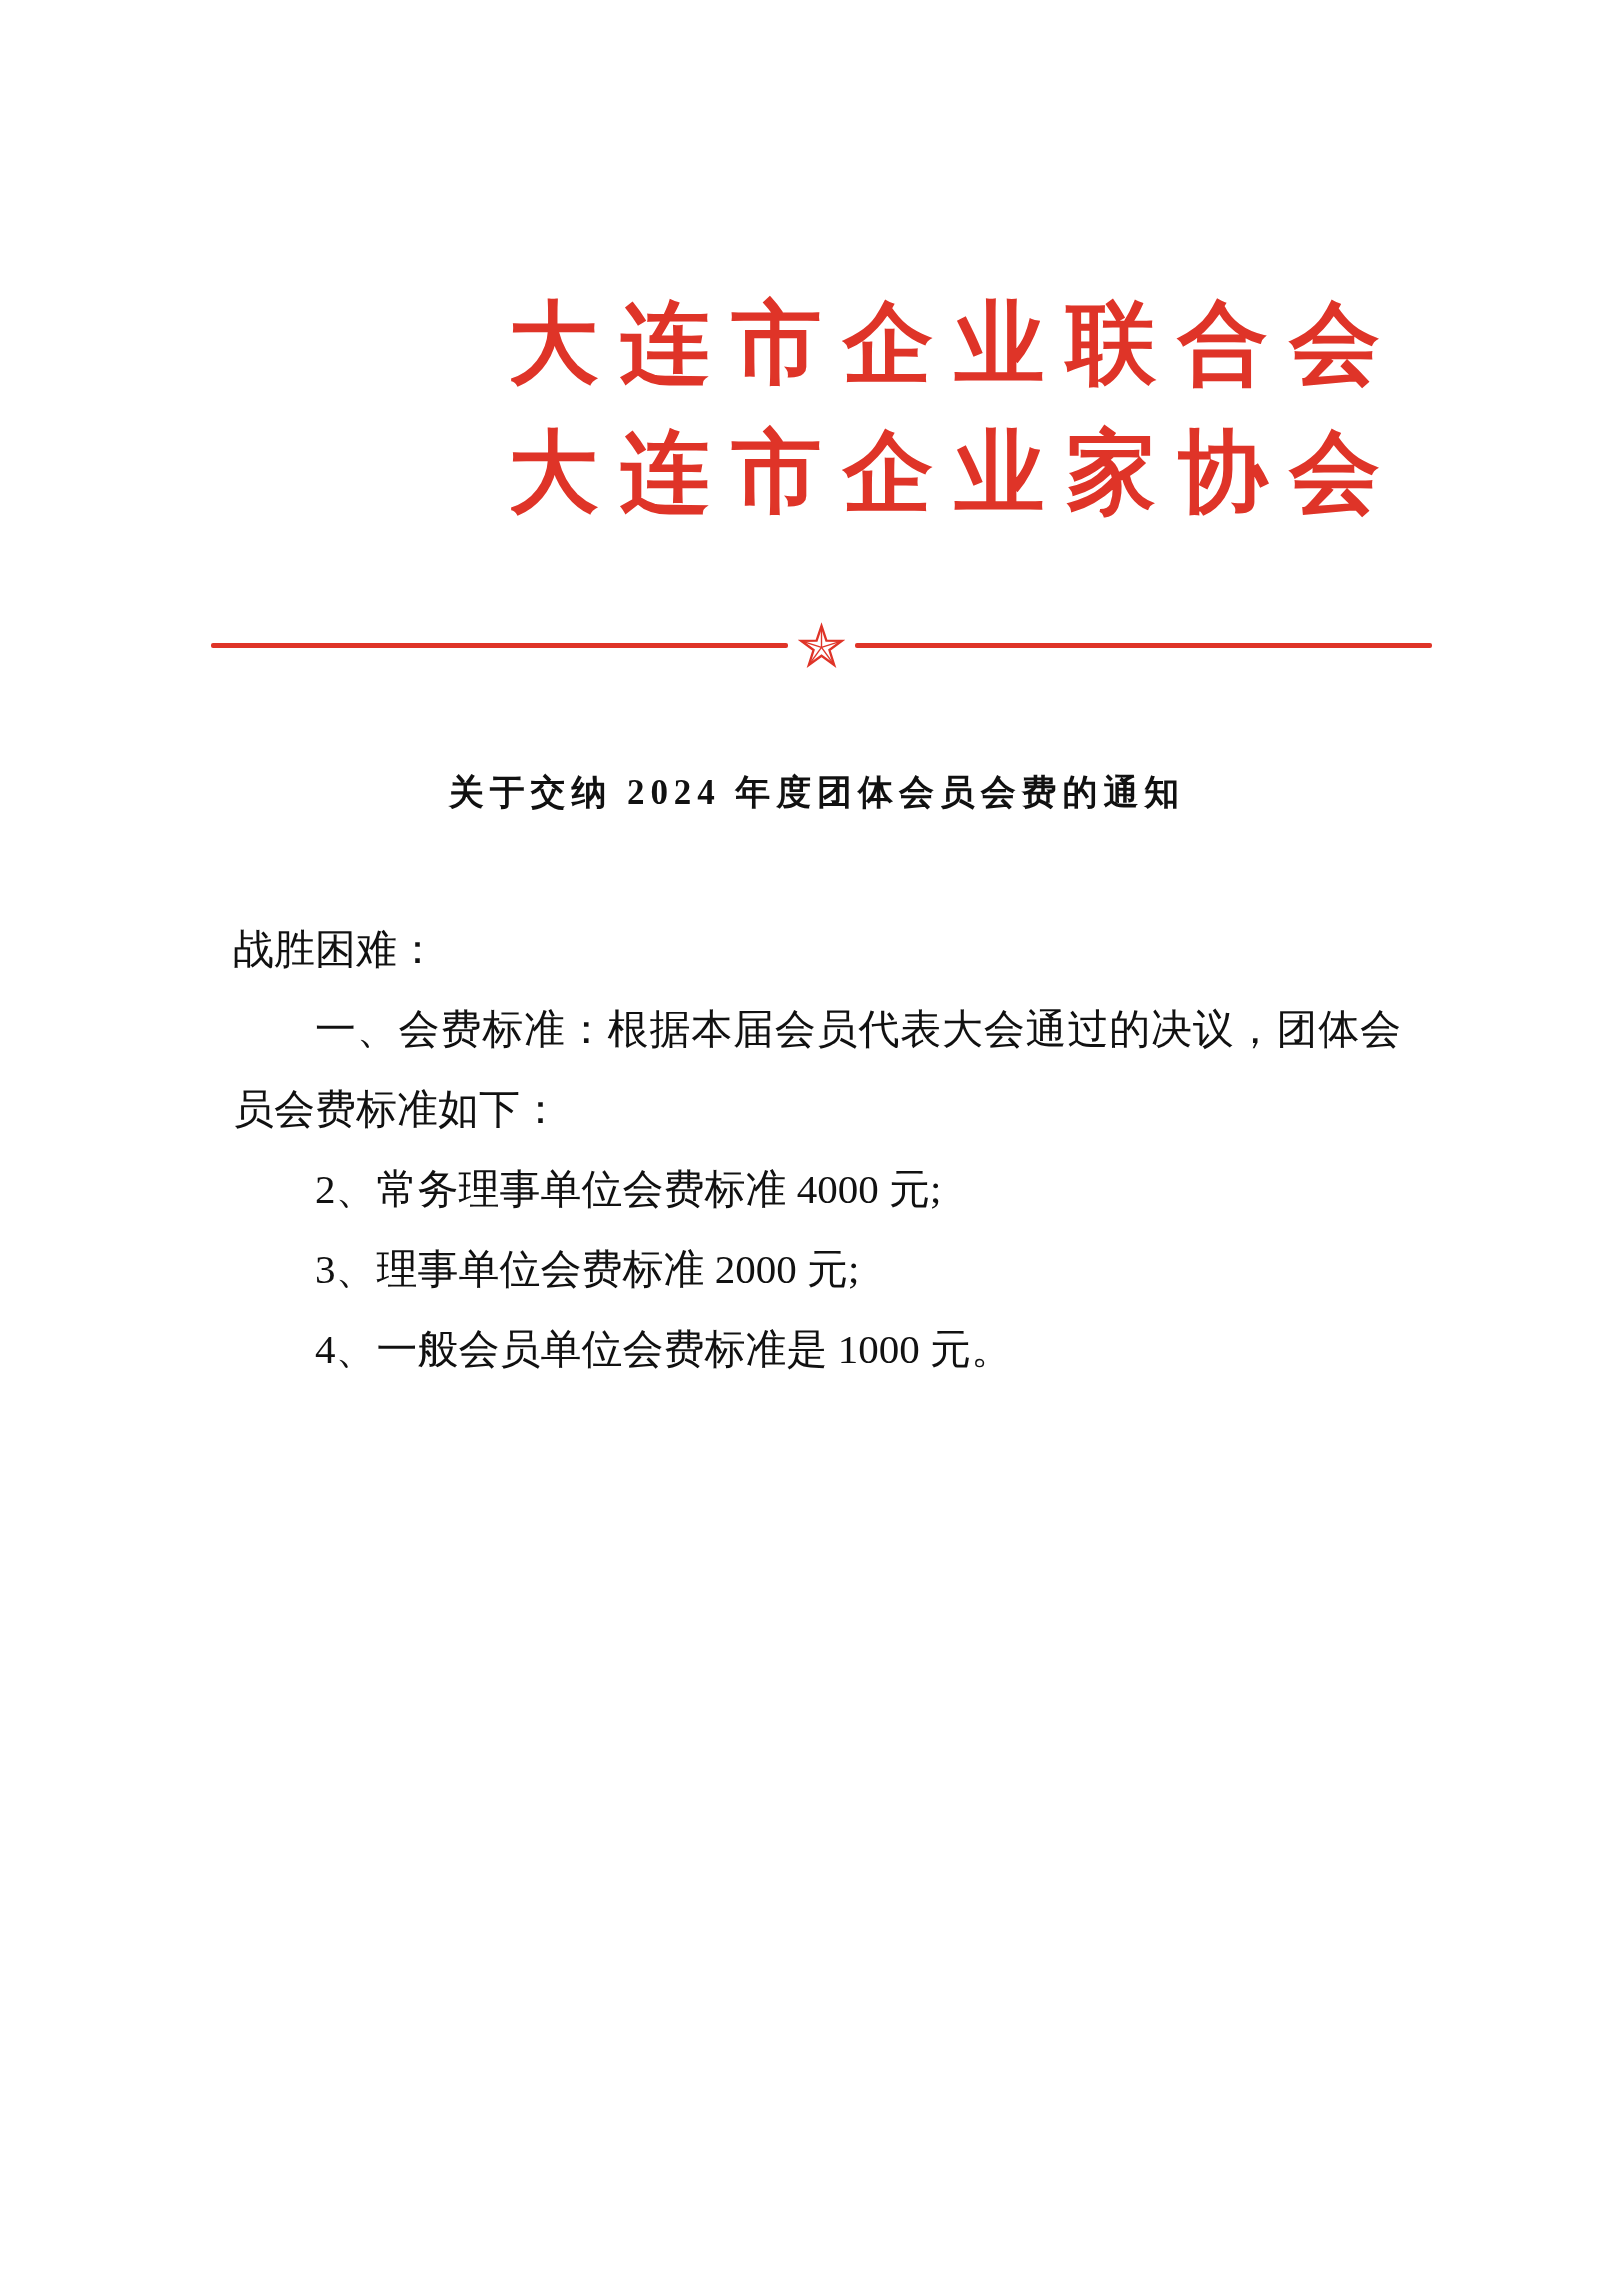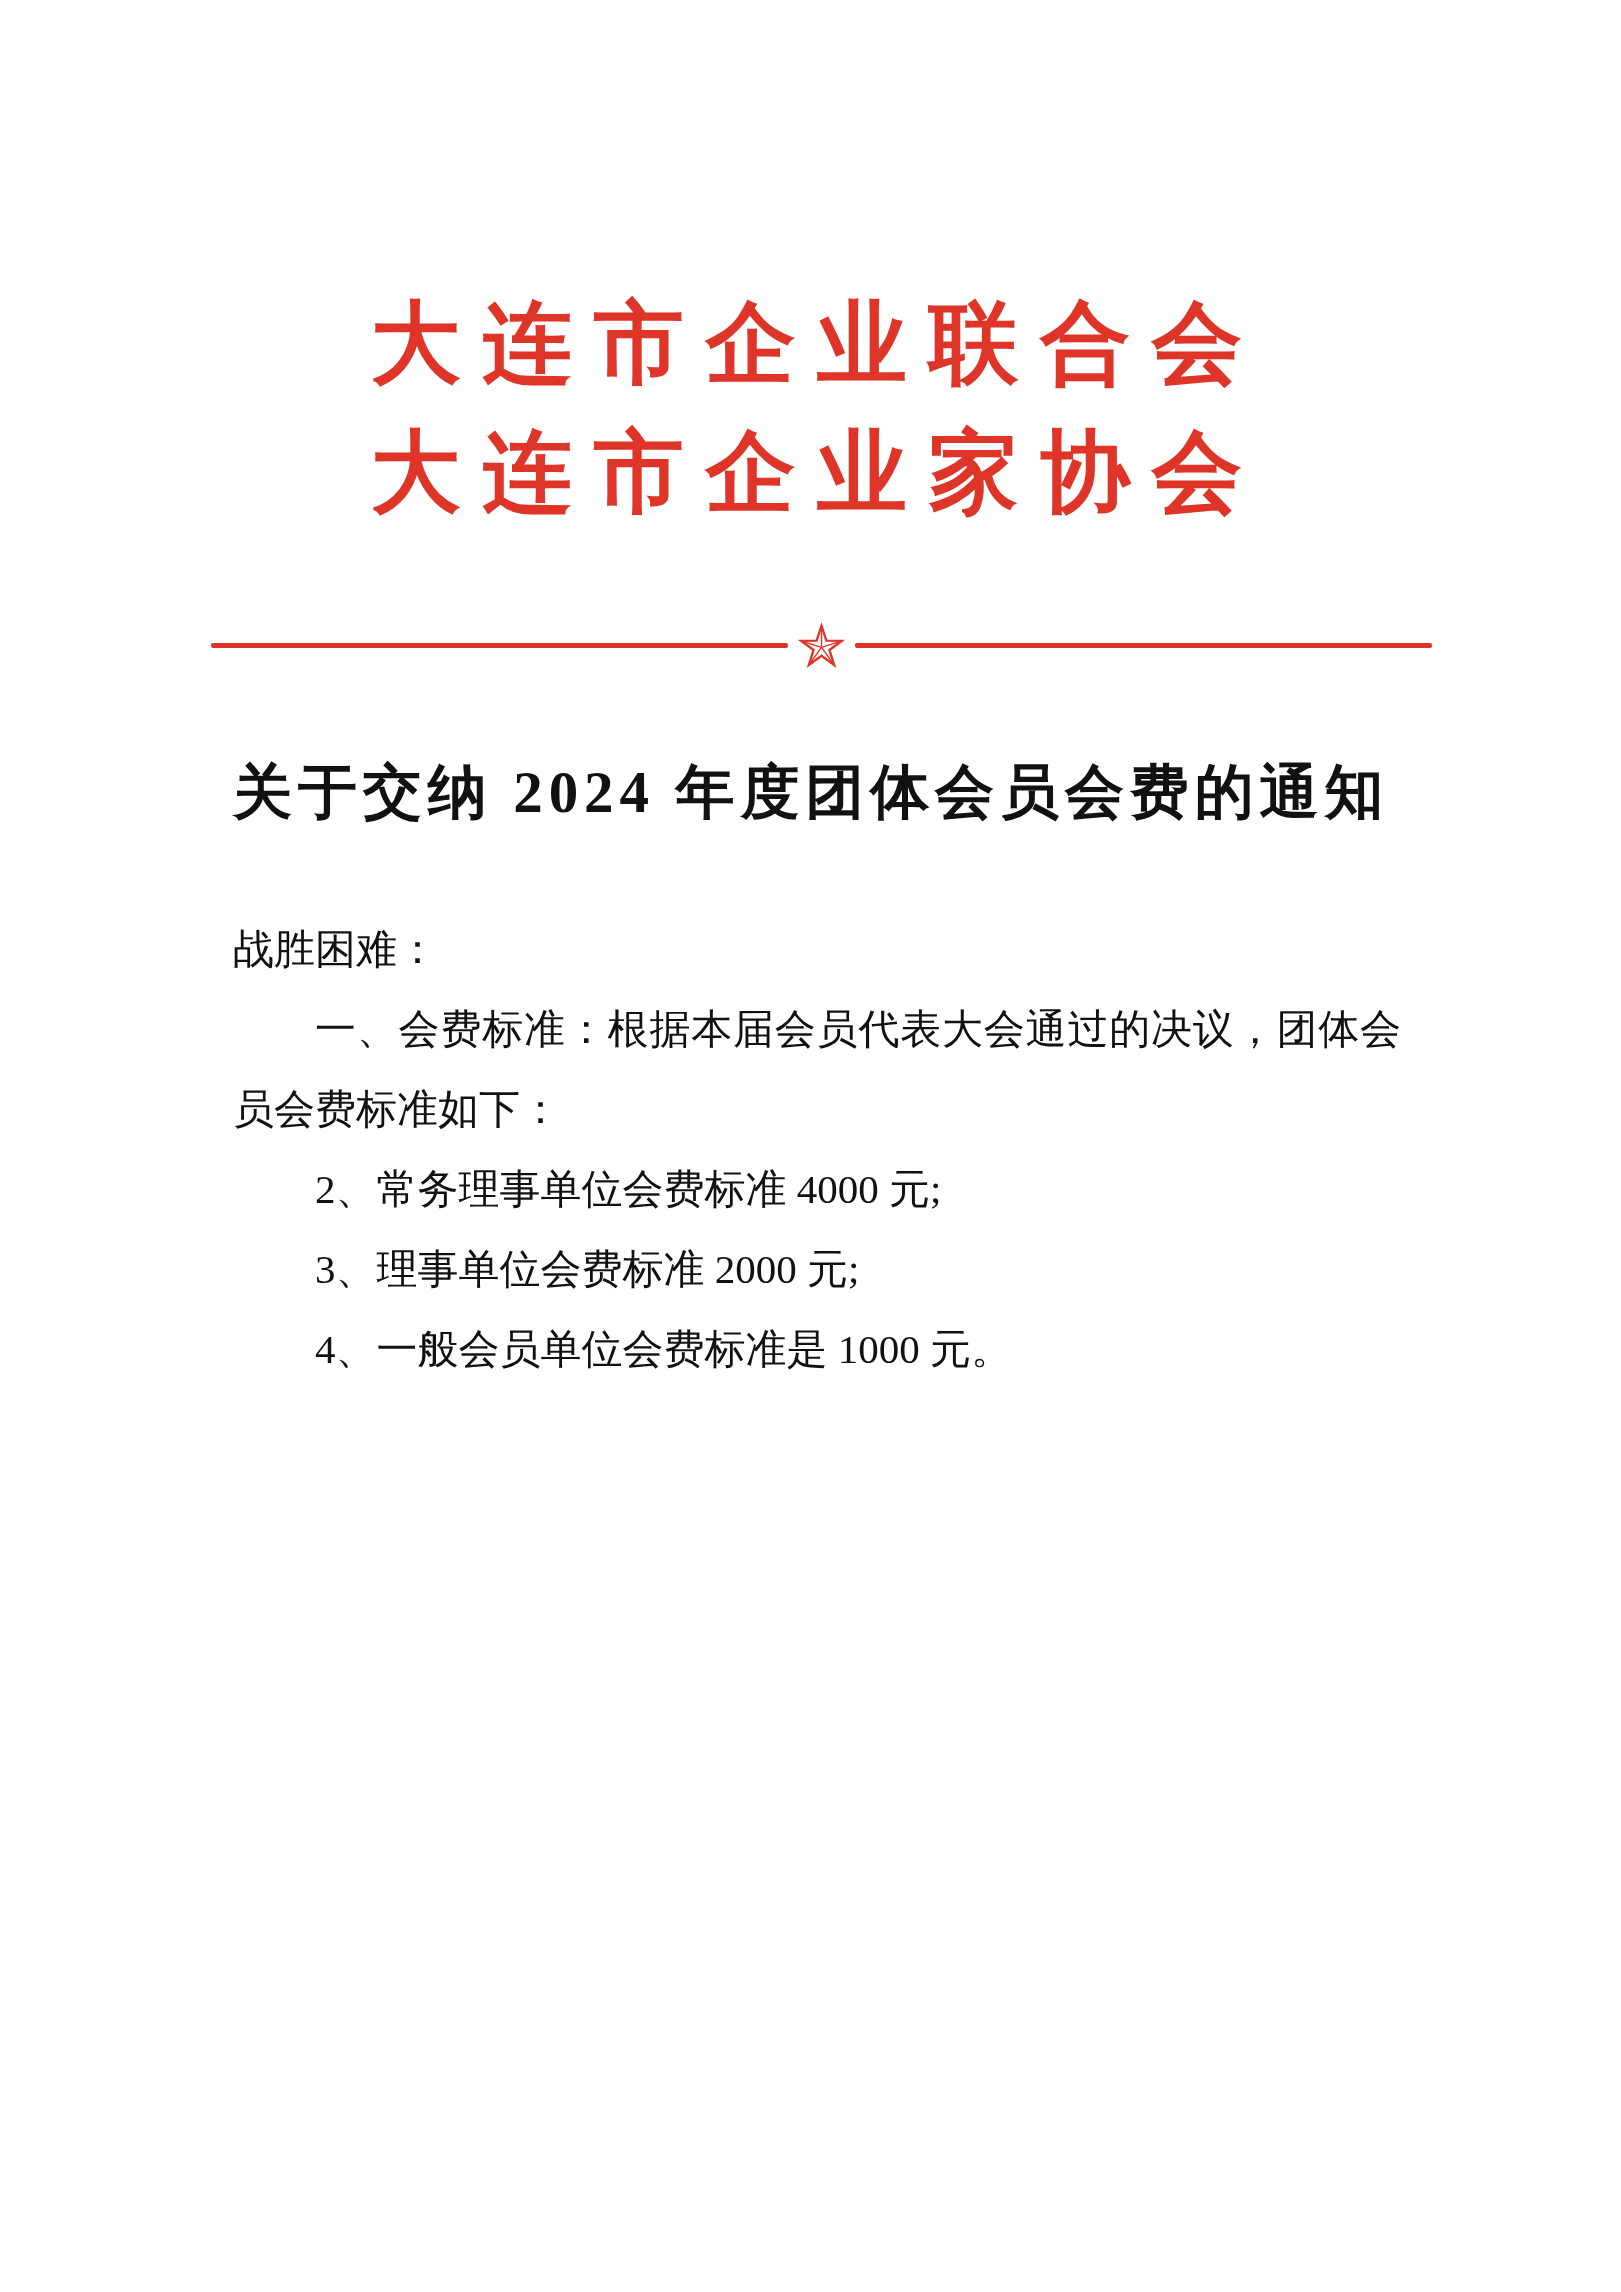--- a/index.html
+++ b/index.html
@@ -13,21 +13,21 @@
     color: #111111;
     overflow: hidden;
   }
   .content {
     padding-left: 233px;
     padding-right: 220px;
   }
   
   .letterhead {
     margin-top: 279px;
-    text-align: center;
+    text-align: right;
     color: var(--accent, #df3428);
     font-weight: bold;
     font-size: 90px;
     line-height: 129px;
     letter-spacing: 21.6px;
     white-space: nowrap;
   }
   
   .divider {
     margin-top: 85px;
@@ -45,22 +45,22 @@
   }
   .divider .star-wrap {
     flex: 0 0 auto;
     margin: 0 9.8px;
     display: flex;
     align-items: center;
   }
   
   .doc-title {
     margin: 96px 0 0 0;
-    text-align: left;
-    font-size: 59px;
+    text-align: center;
+    font-size: 35px;
     line-height: 55px;
     font-weight: bold;
     letter-spacing: 5.9px;
     white-space: nowrap;
   }
   
   .body-text {
     margin-top: 89px;
     font-size: 41px;
     line-height: 80px;

